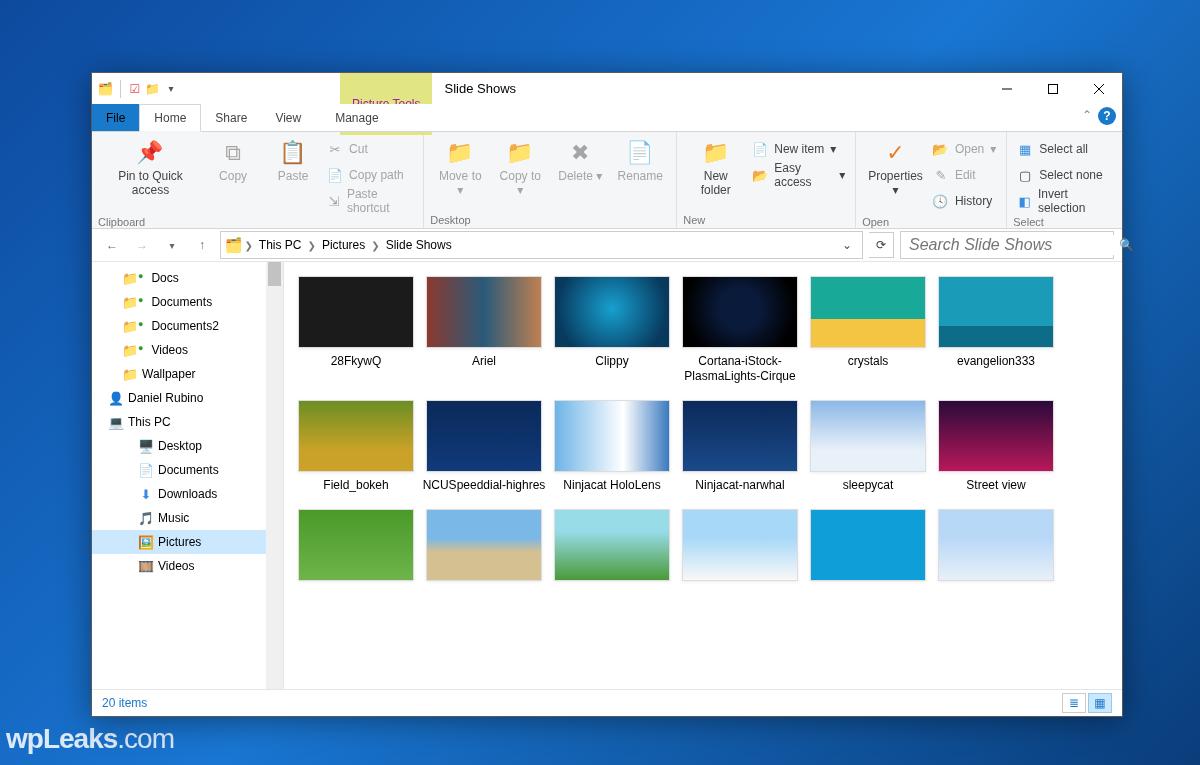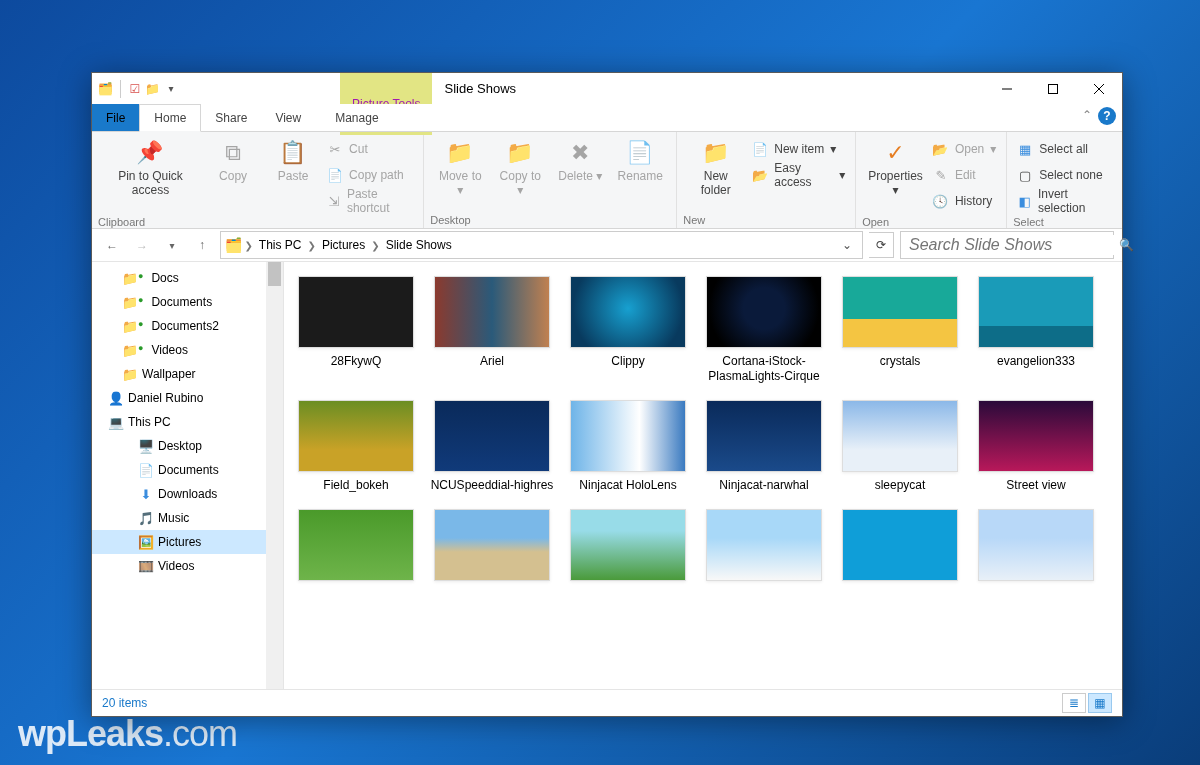--- a/index.html
+++ b/index.html
@@ -1,17 +1,17 @@
 <!DOCTYPE html>
 <html><head>
 <meta charset="utf-8">
 <style>
 html,body{margin:0;padding:0;font-family:"Segoe UI",Arial,sans-serif;font-size:12px;background:#0a3d7a;overflow:hidden}
 .desktop{width:1200px;height:765px;position:relative;background:linear-gradient(135deg,#0d4a9e 0%,#1976d2 50%,#0a3d7a 100%)}
-.watermark{position:absolute;bottom:10px;left:18px;font-size:36px;color:rgba(255,255,255,.85);font-weight:300;letter-spacing:-1px}
+.watermark{position:absolute;bottom:10px;left:6px;font-size:28px;color:rgba(255,255,255,.85);font-weight:300;letter-spacing:-1px}
 .watermark b{font-weight:600}
 .win{position:absolute;top:72px;left:91px;width:1030px;height:643px;background:#fff;border:1px solid #5a5a5a;box-shadow:0 4px 30px rgba(0,0,0,.4);display:flex;flex-direction:column}
 .titlebar{height:31px;display:flex;align-items:stretch;background:#fff;position:relative}
 .qat{display:flex;align-items:center;padding:0 6px;gap:2px}
 .qat-ico{width:16px;height:16px;display:flex;align-items:center;justify-content:center}
 .qat-sep{width:1px;height:18px;background:#ccc;margin:0 4px}
 .ctx-tab{margin-left:155px;height:30px;display:flex;align-items:center;background:#e2e584;padding:16px 12px;color:#a21caf;font-size:12px}
 .title-text{flex:1;display:flex;align-items:center;padding-left:12px;font-size:13px;color:#000}
 .winbtns{display:flex}
 .winbtn{width:46px;height:31px;display:flex;align-items:center;justify-content:center;color:#000}
@@ -44,21 +44,21 @@
 .search{width:200px;height:26px;border:1px solid #ccc;display:flex;align-items:center;padding:0 6px;color:#888}
 .search input{border:0;outline:0;flex:1;font-size:16px;font-style:italic;color:#888;font-family:inherit}
 .body{flex:1;display:flex;min-height:0}
 .tree{width:191px;border-right:1px solid #e5e5e5;overflow:hidden;position:relative;padding-top:4px}
 .tree-scroll{position:absolute;right:0;top:0;width:17px;height:100%;background:#f0f0f0}
 .tree-thumb{position:absolute;top:0;left:2px;width:13px;height:24px;background:#c2c2c2}
 .tnode{display:flex;align-items:center;height:24px;gap:4px;padding-left:30px;color:#000}
 .tnode.l2{padding-left:46px}
 .tnode.sel{background:#cce8ff}
 .tnode .tico{width:16px;height:16px;display:flex;align-items:center;justify-content:center;font-size:13px}
-.content{flex:1;overflow:hidden;padding:14px 8px;display:flex;flex-wrap:wrap;align-content:flex-start;gap:0 8px}
+.content{flex:1;overflow:hidden;padding:14px 8px;display:flex;flex-wrap:wrap;align-content:flex-start;gap:0 0}
 .item{width:128px;display:flex;flex-direction:column;align-items:center;margin-bottom:16px}
 .thumb{width:114px;height:70px;background:#35526e;border:1px solid #ddd;box-shadow:0 1px 3px rgba(0,0,0,.08);display:flex;align-items:center;justify-content:center}
 .iname{text-align:center;margin-top:6px;font-size:12px;color:#000;line-height:1.25;word-break:break-word;min-height:15px}
 .status{height:26px;border-top:1px solid #e5e5e5;display:flex;align-items:center;padding:0 10px;color:#1979ca}
 .status .viewbtns{margin-left:auto;display:flex;gap:2px}
 .viewbtn{width:22px;height:18px;border:1px solid #ccc;display:flex;align-items:center;justify-content:center}
 .viewbtn.active{background:#cce8ff;border-color:#99c9ef}
 
 .th-dark{background:#1b1b1b}
 .th-blur{background:linear-gradient(90deg,#8b3a2e,#2a5a7a,#c08050)}

